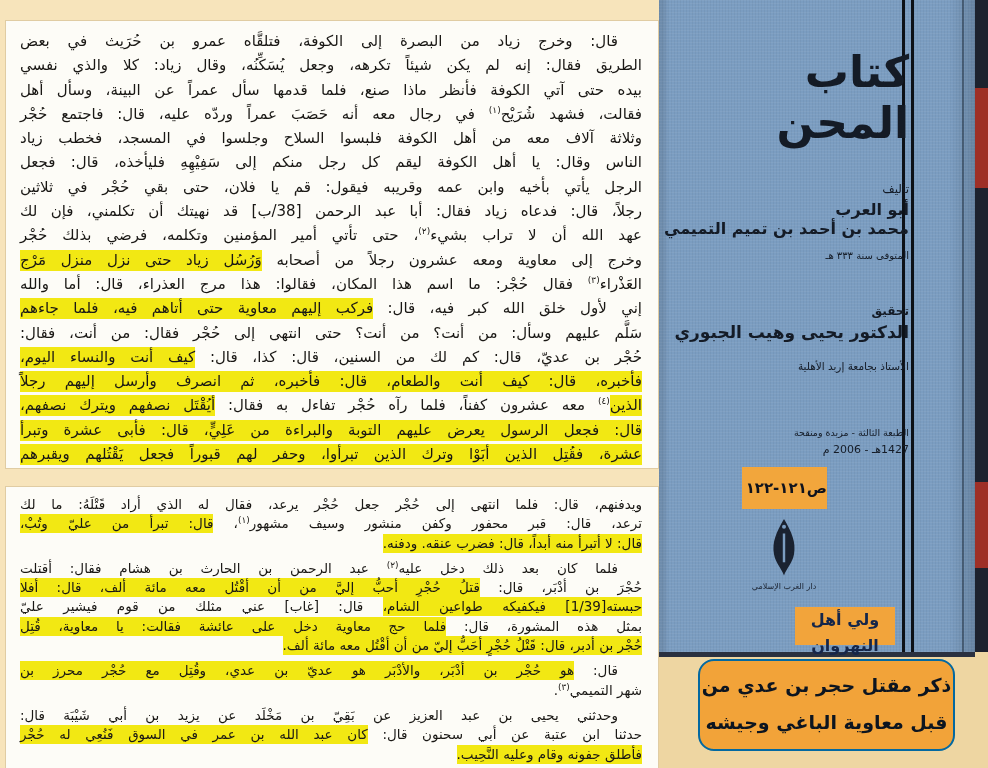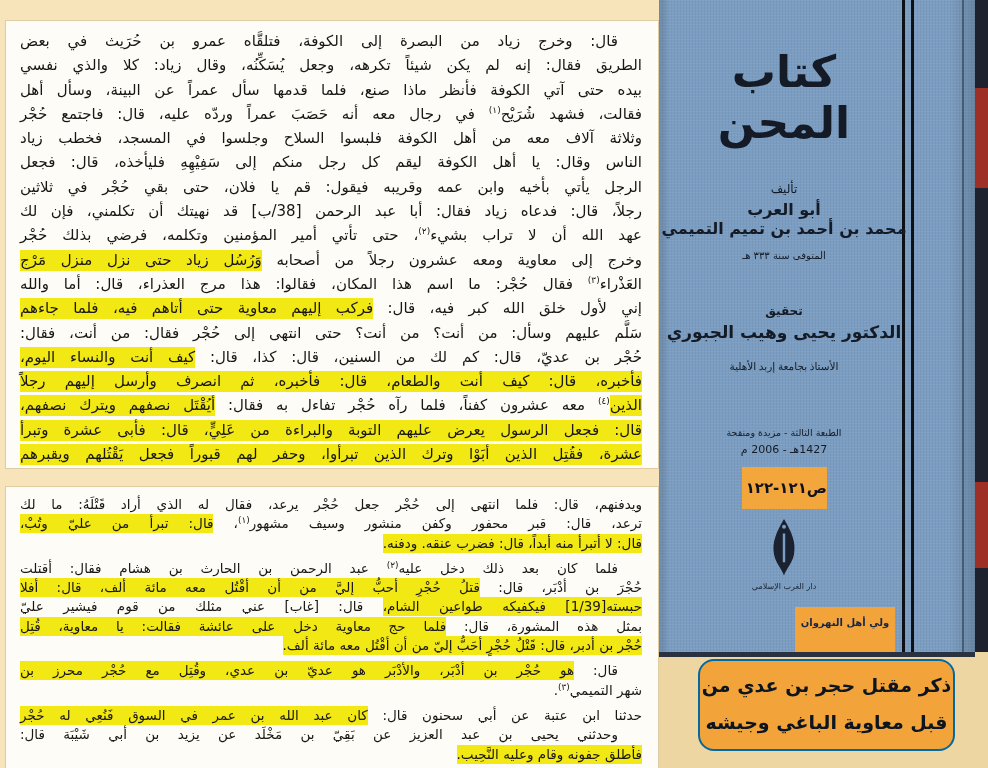--- a/index.html
+++ b/index.html
@@ -30,39 +30,39 @@
     border-bottom:5px solid #2a3140;}
   .spine-groove{position:absolute;top:0;width:3px;height:100%;background:#0d1117;}
   #groove1{left:243px;} #groove2{left:252px;}
   #fore-edge{position:absolute;top:0;left:303px;width:2px;height:100%;background:rgba(20,30,45,.45);}
   #cover-shade{position:absolute;top:0;left:0;width:100%;height:100%;
     background:linear-gradient(90deg, rgba(0,0,0,.10) 0 4px, transparent 10px 92%, rgba(0,0,0,.16) 100%);}
   #shelf{position:absolute;left:975px;top:0;width:13px;height:652px;background:#1d222e;}
   .shelf-red{position:absolute;left:0;width:100%;background:#9e2f26;}
   #shelf-red1{top:88px;height:100px;} #shelf-red2{top:482px;height:86px;}
 
-  .face{position:absolute;left:0;top:0;width:250px;text-align:center;color:#141b26;direction:rtl;}
+  .face{position:absolute;left:0;top:0;width:250px;text-align:right;color:#141b26;direction:rtl;}
   #cover-title{top:46px;font-size:44px;font-weight:bold;letter-spacing:-1px;}
   #byline{top:182px;font-size:12px;}
   #author-kunya{top:200px;font-size:16px;font-weight:bold;}
   #author-name{top:219px;font-size:16px;font-weight:bold;}
   #death-note{top:250px;font-size:10px;}
   #tahqiq{top:304px;font-size:12px;font-weight:bold;}
   #editor{top:322px;font-size:17px;font-weight:bold;}
-  #editor-title{top:360px;font-size:10.5px;font-family:Liberation Serif, serif;}
+  #editor-title{top:360px;font-size:10.5px;}
   #edition{top:427px;font-size:9.5px;}
   #year{top:443px;font-size:11px;}
 
   #page-ref{position:absolute;left:83px;top:467px;width:85px;height:42px;background:#f2a63c;
     color:#10131d;font-size:15px;font-weight:bold;line-height:42px;direction:rtl;}
   #logo{position:absolute;left:97px;top:518px;width:56px;height:62px;text-align:center;color:#1a2230;}
   #publisher{position:absolute;left:60px;top:582px;width:130px;text-align:center;
     font-size:8px;color:#1a2230;direction:rtl;}
-  #nahrawan{position:absolute;left:136px;top:607px;width:100px;height:45px;background:#f2a43b;
-    color:#15264a;font-size:10px;font-weight:bold;line-height:31px;text-align:center;direction:rtl;}
+  #nahrawan{position:absolute;left:136px;top:607px;width:100px;height:38px;background:#f2a43b;
+    color:#15264a;font-size:16px;font-weight:bold;line-height:26px;text-align:center;direction:rtl;}
 
   #caption-box{position:absolute;left:698px;top:659px;width:253px;height:88px;background:#f2a339;
     border:2px solid #0369a1;border-radius:16px;direction:rtl;text-align:center;color:#0d1520;}
   .caption-line{font-size:19px;font-weight:bold;line-height:37px;}
   #caption-box .caption-line:first-child{margin-top:6px;}
 </style>
 </head>
 <body>
 
 <div id="canvas">
@@ -104,22 +104,22 @@
           <div class="line"><span>حُجْرَ بن أدْبَر، قال: </span><span class="hl">قتلُ حُجْرٍ أحبُّ إليَّ من أن أقْتُل معه مائة ألف، قال: أفلا</span></div>
           <div class="line"><span class="hl">حبسته[1/39] فيكفيكه طواعين الشام،</span><span> قال: [غاب] عني مثلك من قوم فيشير عليّ</span></div>
           <div class="line"><span>بمثل هذه المشورة، قال: </span><span class="hl">فلما حج معاوية دخل على عائشة فقالت: يا معاوية، قُتِل</span></div>
           <div class="line end"><span class="hl">حُجْر بن أدبر، قال: قَتْلُ حُجْرٍ أحَبُّ إليّ من أن أقْتُل معه مائة ألف.</span></div>
         </div>
         <div class="para">
           <div class="line indent"><span>قال: </span><span class="hl">هو حُجْر بن أدْبَر، والأدْبَر هو عديّ بن عدي، وقُتِل مع حُجْر محرز بن</span></div>
           <div class="line end"><span>شهر التميمي</span><sup>(٣)</sup><span>.</span></div>
         </div>
         <div class="para">
+          <div class="line indent"><span>وحدثني يحيى بن عبد العزيز عن بَقِيّ بن مَخْلَد عن يزيد بن أبي شَيْبَة قال:</span></div>
           <div class="line"><span>حدثنا ابن عتبة عن أبي سحنون قال: </span><span class="hl">كان عبد الله بن عمر في السوق فَنُعِي له حُجْر</span></div>
-          <div class="line indent"><span>وحدثني يحيى بن عبد العزيز عن بَقِيّ بن مَخْلَد عن يزيد بن أبي شَيْبَة قال:</span></div>
           <div class="line end"><span class="hl">فأطلق جفونه وقام وعليه النَّحِيب.</span></div>
         </div>
       </div>
   </div>
 
   <div id="right-bg"></div>
 
   <div id="cover">
     <div id="cover-shade"></div>
     <div id="groove1" class="spine-groove"></div>

